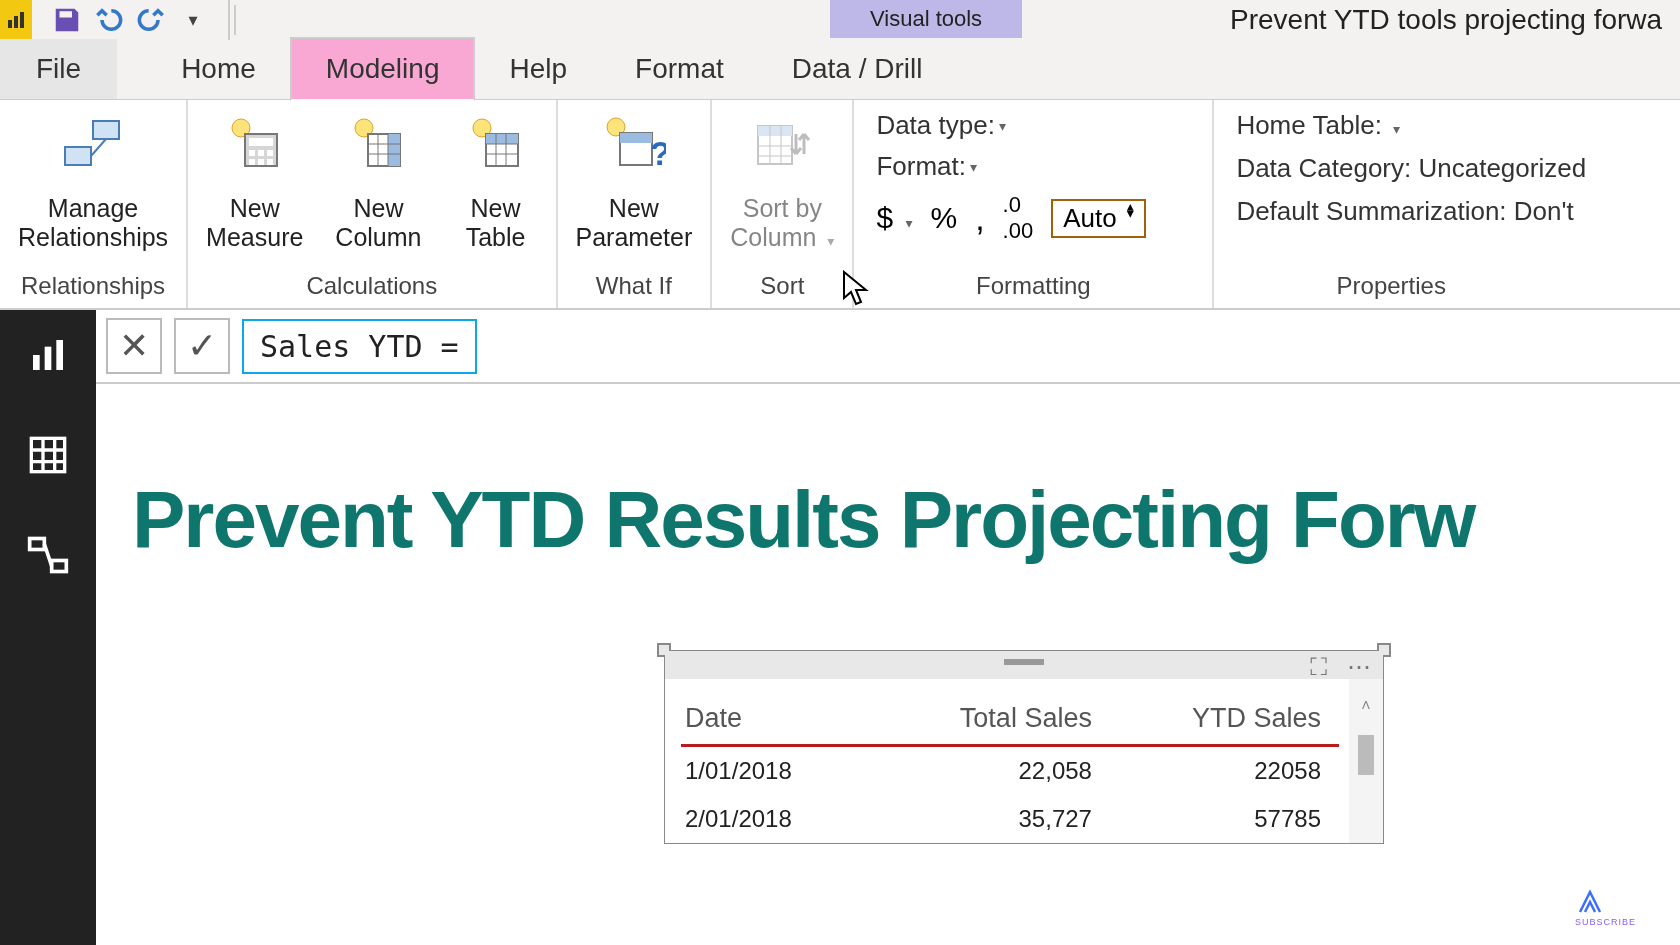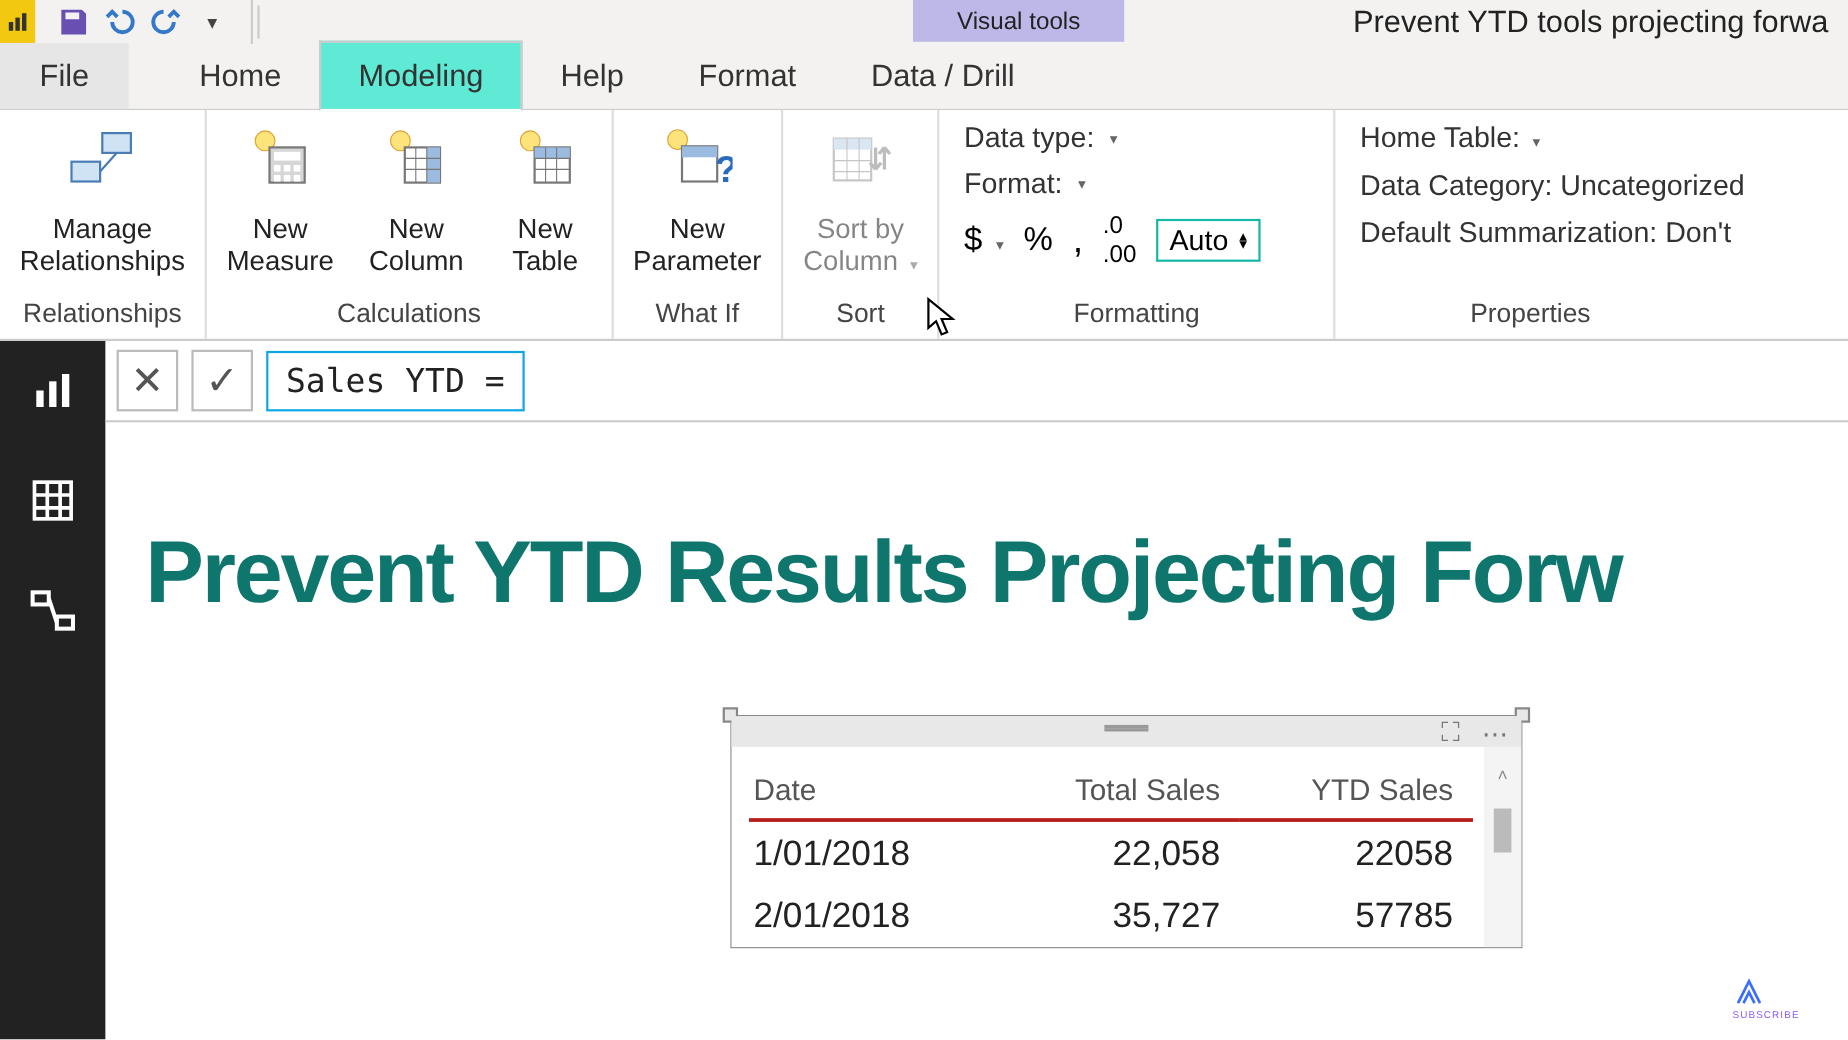--- a/index.html
+++ b/index.html
@@ -12,37 +12,37 @@
   .qat { display: flex; align-items: center; gap: 8px; padding: 0 18px; border-right: 2px solid #ccc; height: 40px; }
   .qat-item { width: 34px; height: 34px; display: flex; align-items: center; justify-content: center; cursor: pointer; }
   .qat-sep { width: 2px; height: 30px; background: #ccc; margin: 0 4px; }
   .visual-tools { background: #bdb8e8; color: #222; padding: 4px 40px; font-size: 22px; margin-left: auto; margin-right: 0; position: absolute; left: 830px; top: 0; height: 38px; display: flex; align-items: center; }
   .doc-title { position: absolute; left: 1230px; top: 4px; font-size: 28px; color: #222; white-space: nowrap; }
   
   
   .ribbon-tabs { display: flex; align-items: flex-end; height: 60px; background: #f3f2f1; border-bottom: 1px solid #ccc; padding-left: 0; }
   .tab { padding: 14px 34px; font-size: 28px; color: #333; cursor: pointer; }
   .tab.file { background: #e6e6e6; margin-right: 30px; padding: 14px 36px; }
-  .tab.active { background: #5eead4; border: 2px solid #ccc; border-bottom: 2px solid #fff; position: relative; top: 2px; }
+  .tab.active { background: #f9a8d4; border: 2px solid #ccc; border-bottom: 2px solid #fff; position: relative; top: 2px; }
   
   
   .ribbon { display: flex; height: 210px; background: #fff; border-bottom: 2px solid #ccc; }
   .group { border-right: 2px solid #ddd; display: flex; flex-direction: column; align-items: center; justify-content: space-between; padding: 6px 12px 4px 12px; }
   .group-items { display: flex; gap: 20px; align-items: flex-start; flex: 1; }
   .group-label { font-size: 24px; color: #444; padding: 4px 0; }
   .rbtn { display: flex; flex-direction: column; align-items: center; cursor: pointer; padding: 4px 6px; min-width: 96px; }
   .rbtn .icon-wrap { height: 68px; display: flex; align-items: center; justify-content: center; }
   .rbtn .label { font-size: 25px; color: #222; text-align: center; line-height: 1.15; margin-top: 16px; }
   .rbtn.disabled { opacity: 0.55; }
   
   .formatting-group { flex-direction: column; align-items: stretch; padding: 10px 22px 4px 22px; justify-content: space-between; }
-  .fmt-row { display: flex; align-items: center; gap: 10px; margin-bottom: 10px; font-size: 26px; color: #333; }
+  .fmt-row { display: flex; align-items: center; gap: 0; margin-bottom: 10px; font-size: 26px; color: #333; }
   .dd { font-size: 14px; color: #666; margin-left: 4px; }
   .fmt-controls { display: flex; align-items: center; gap: 18px; font-size: 30px; }
-  .auto-box { border: 2px solid #14b8a6; padding: 2px 10px; display: flex; align-items: center; gap: 10px; font-size: 26px; }
+  .auto-box { border: 2px solid #a16207; padding: 2px 10px; display: flex; gap: 10px; font-size: 26px; }
   .spinner { display: flex; flex-direction: column; line-height: 0.5; font-size: 14px; }
   
   .props-group { flex-direction: column; align-items: stretch; padding: 10px 0 4px 22px; justify-content: space-between; border-right: none; }
   .props-row { font-size: 26px; color: #333; margin-bottom: 12px; white-space: nowrap; }
   
   
   .main-area { display: flex; height: calc(100% - 310px); }
   .leftnav { width: 96px; background: #222; display: flex; flex-direction: column; align-items: center; padding-top: 20px; gap: 50px; }
   .leftnav-item { width: 50px; height: 50px; display: flex; align-items: center; justify-content: center; cursor: pointer; }
   
@@ -62,21 +62,21 @@
   .tv-corner.tr { right: -8px; top: -8px; }
   .tv-icons { position: absolute; right: 12px; top: 2px; display: flex; gap: 20px; font-size: 24px; color: #777; }
   .tv-body { display: flex; }
   .tv-table { flex: 1; padding: 18px 10px 0 16px; }
   .tv-scroll { width: 34px; background: #f4f4f4; display: flex; flex-direction: column; align-items: center; padding-top: 18px; }
   .tv-scroll-thumb { width: 16px; height: 40px; background: #bbb; margin-top: 20px; }
   table { border-collapse: collapse; width: 100%; }
   th { text-align: left; font-size: 27px; font-weight: 400; color: #555; padding: 6px 18px 10px 4px; }
   th:nth-child(2), th:nth-child(3) { text-align: right; }
   thead { border-bottom: 3px solid #b91c1c; }
-  td { font-size: 32px; color: #222; padding: 10px 18px 10px 4px; }
+  td { font-size: 24px; color: #222; padding: 10px 18px 10px 4px; }
   td:nth-child(2), td:nth-child(3) { text-align: right; }
   
   .cursor-arrow { position: absolute; left: 842px; top: 270px; font-size: 34px; color: #000; pointer-events: none; z-index: 50; }
   
   .subscribe-badge { position: absolute; right: 44px; bottom: 18px; font-size: 18px; color: #8b5cf6; }
 </style>
 </head>
 <body>
 
 <div class="titlebar">

